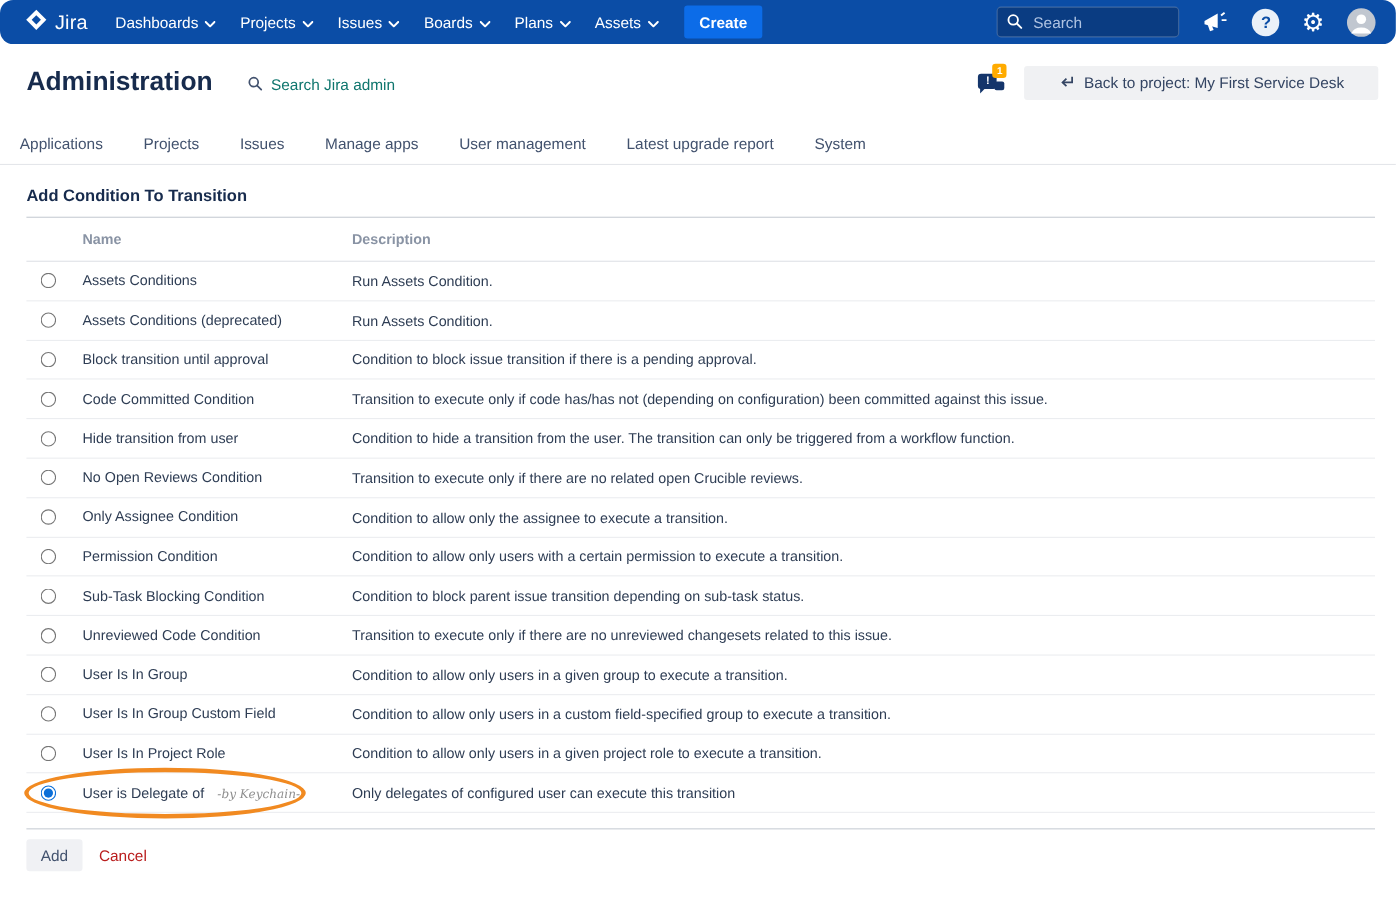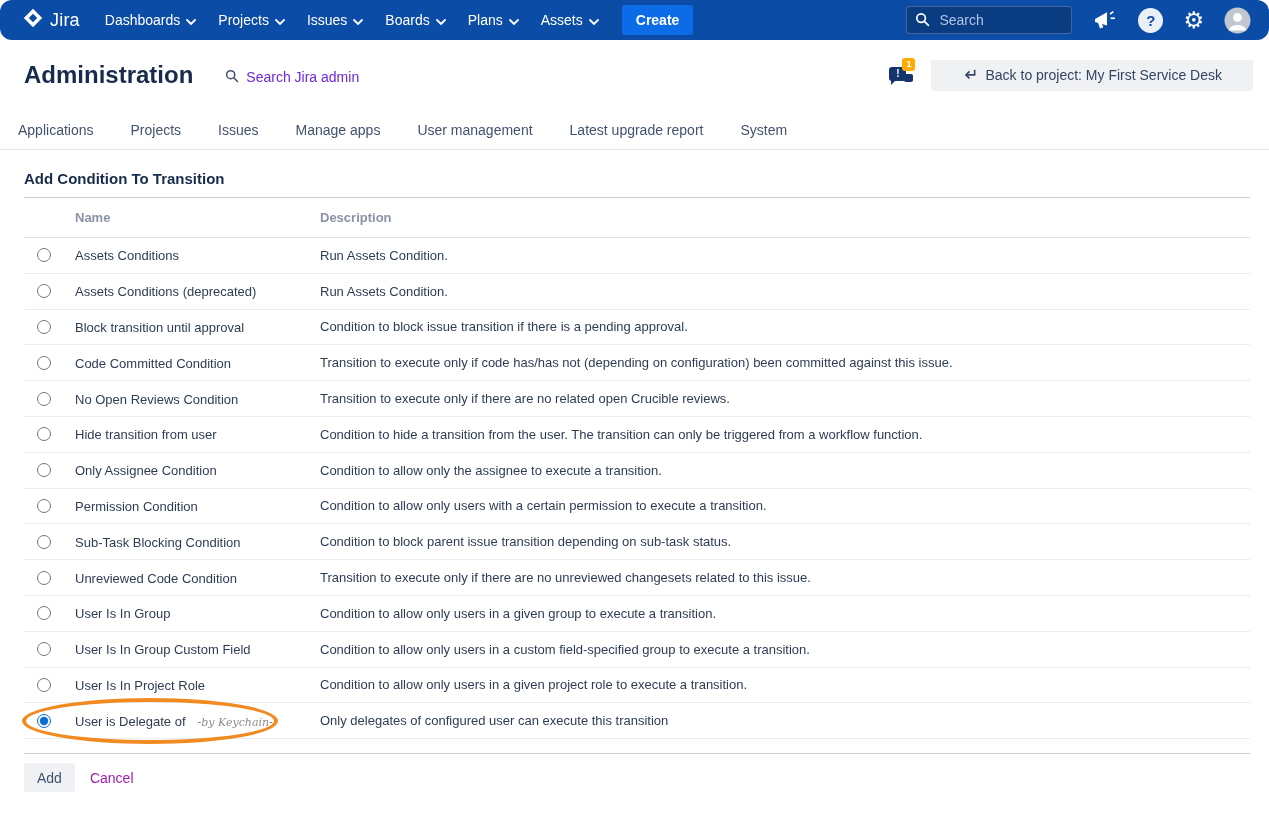--- a/index.html
+++ b/index.html
@@ -23,21 +23,21 @@
   .nav-search .mag { position: absolute; left: 9px; top: 6px; }
   .icon-btn { display: flex; align-items: center; justify-content: center; cursor: pointer; }
   .help-circle { width: 25px; height: 25px; border-radius: 50%; background: #EAF0F8; color: #0B4DA6;
     font-weight: 700; font-size: 15px; display: flex; align-items: center; justify-content: center; }
   .gear-glyph { font-size: 23px; color: #fff; line-height: 1; }
 
   
   .admin-header { height: 70px; display: flex; align-items: center; padding: 0 16px 0 24px; }
   .admin-title { font-size: 24px; font-weight: 600; color: #172B4D; }
   .admin-search { display: flex; align-items: center; gap: 7px; margin-left: 32px; margin-top: 4px;
-    color: #6d28d9; font-size: 14px; cursor: pointer; }
+    color: #0f766e; font-size: 14px; cursor: pointer; }
   .admin-right { margin-left: auto; display: flex; align-items: center; gap: 12px; }
   .notif-wrap { position: relative; width: 30px; height: 30px; cursor: pointer; }
   .bubble { position: absolute; left: 0; top: 7px; width: 17px; height: 14px; background: #14356B;
     border-radius: 3px; color: #fff; font-size: 10px; font-weight: 700; text-align: center; line-height: 14px; }
   .bubble:after { content: ""; position: absolute; left: 2px; bottom: -4px; border: 4px solid transparent;
     border-top-color: #14356B; border-left-color: #14356B; }
   .bubble2 { position: absolute; left: 15px; top: 14px; width: 9px; height: 8px; background: #14356B; border-radius: 2px; }
   .notif-badge { position: absolute; left: 13px; top: -2px; min-width: 13px; height: 13px; background: #FFAB00;
     border-radius: 3px; color: #fff; font-size: 9px; font-weight: 700; text-align: center; line-height: 13px; padding: 0 2px; }
   .back-btn { display: flex; align-items: center; gap: 8px; background: #F0F1F3; border: none; border-radius: 3px;
@@ -65,21 +65,21 @@
   .t-row .suffix { font-family: "DejaVu Serif", serif; font-style: italic; font-size: 11px;
     color: #8E8E8E; margin-left: 12px; }
   .t-row .desc { font-size: 13px; color: #2E3D54; }
   .annot-ellipse { position: absolute; left: -2px; top: -5px; width: 256px; height: 46px;
     border: 4px solid #F18A21; border-radius: 50%; pointer-events: none; z-index: 3; }
 
   .form-footer-rule { border: none; border-top: 1px solid #C8CDD4; margin: 14px 0 0 0; }
   .actions { display: flex; align-items: center; gap: 15px; margin-top: 9px; }
   .add-btn { background: #F0F1F4; border: none; border-radius: 3px; height: 29px; padding: 0 13px;
     font-size: 14px; color: #42526E; cursor: pointer; font-family: inherit; }
-  .cancel-link { font-size: 14px; color: #a21caf; text-decoration: none; cursor: pointer; }
+  .cancel-link { font-size: 14px; color: #b91c1c; text-decoration: none; cursor: pointer; }
 </style>
 </head>
 <body>
 
 <div class="navbar">
   <div class="logo">
     <span>
       <svg width="22" height="22" viewBox="0 0 24 24">
         <path d="M12 2 L22 12 L12 22 L2 12 Z" fill="#fff"></path>
         <path d="M12 7.4 L16.6 12 L12 16.6 L7.4 12 Z" fill="#0B4DA6"></path>
@@ -242,29 +242,29 @@
           <div class="radio-cell">
             <input type="radio" name="condition" style="">
           </div>
           <div><span class="name">Code Committed Condition</span></div>
           <div class="desc">Transition to execute only if code has/has not (depending on configuration) been committed against this issue.</div>
         </div>
         <div class="t-row">
           <div class="radio-cell">
             <input type="radio" name="condition" style="">
           </div>
+          <div><span class="name">Hide transition from user</span></div>
+          <div class="desc">Condition to hide a transition from the user. The transition can only be triggered from a workflow function.</div>
+        </div>
+        <div class="t-row">
+          <div class="radio-cell">
+            <input type="radio" name="condition" style="">
+          </div>
           <div><span class="name">No Open Reviews Condition</span></div>
           <div class="desc">Transition to execute only if there are no related open Crucible reviews.</div>
-        </div>
-        <div class="t-row">
-          <div class="radio-cell">
-            <input type="radio" name="condition" style="">
-          </div>
-          <div><span class="name">Hide transition from user</span></div>
-          <div class="desc">Condition to hide a transition from the user. The transition can only be triggered from a workflow function.</div>
         </div>
         <div class="t-row">
           <div class="radio-cell">
             <input type="radio" name="condition" style="">
           </div>
           <div><span class="name">Only Assignee Condition</span></div>
           <div class="desc">Condition to allow only the assignee to execute a transition.</div>
         </div>
         <div class="t-row">
           <div class="radio-cell">

